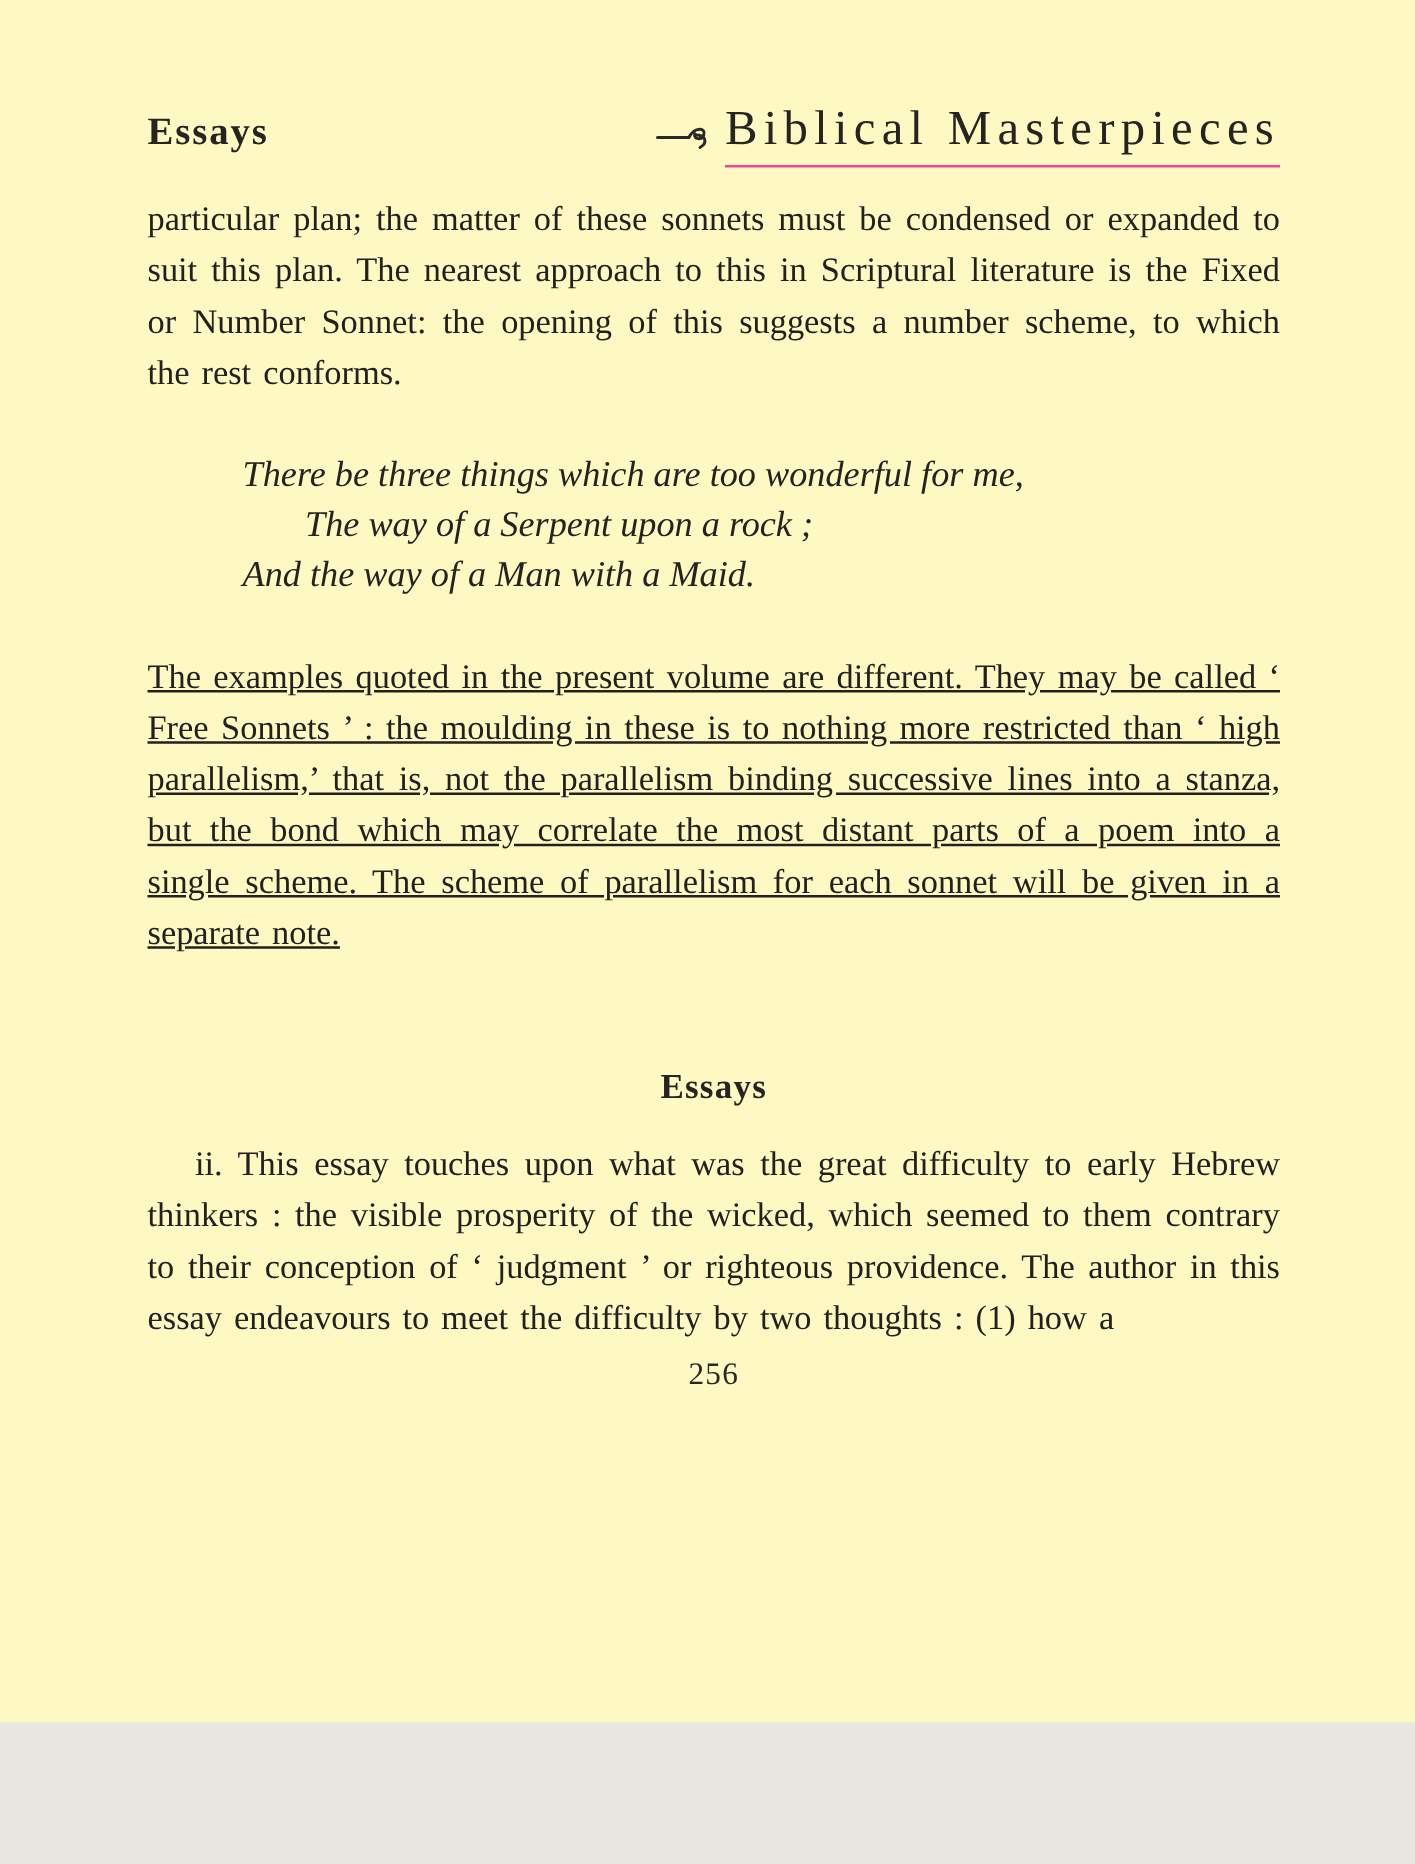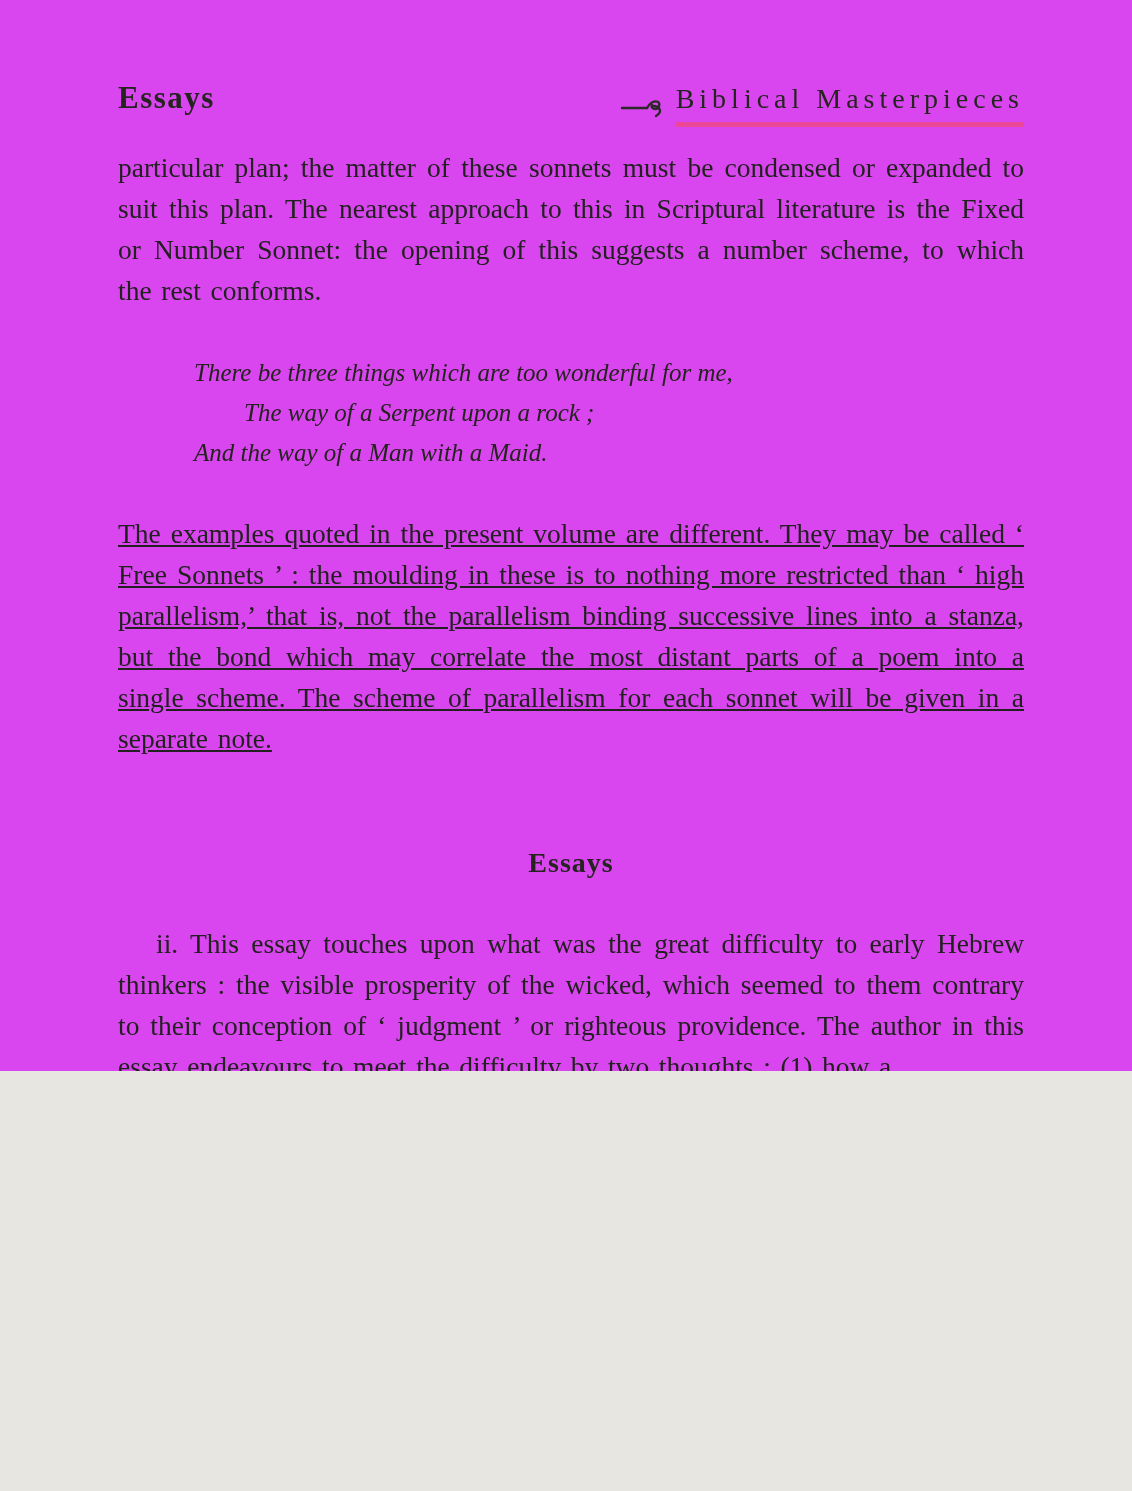--- a/index.html
+++ b/index.html
@@ -3,23 +3,23 @@
 <meta charset="utf-8">
 <style>
   html, body {
     margin: 0;
     padding: 0;
     background: #e8e6e1;
   }
   .page {
     position: relative;
     width: 1132px;
-    height: 1071px;
+    height: 1378px;
     margin: 0 auto;
-    background: #d946ef;
+    background: #fef9c3;
     box-sizing: border-box;
     padding: 0 108px 0 118px;
     overflow: hidden;
     font-family: "Liberation Serif", "DejaVu Serif", serif;
     color: #222120;
   }
   
   .running-header {
     display: flex;
     justify-content: space-between;
@@ -37,50 +37,50 @@
     align-items: baseline;
     gap: 10px;
   }
   .fleuron {
     width: 46px;
     height: 24px;
     align-self: center;
     margin-top: 6px;
   }
   .header-title {
-    font-size: 28px;
+    font-size: 39px;
     letter-spacing: 5px;
     color: #262421;
-    border-bottom: 5px solid #ec4899;
+    border-bottom: 2px solid #ec4899;
     padding-bottom: 7px;
   }
   
   .para {
     font-size: 27.5px;
     line-height: 41px;
     text-align: justify;
     word-spacing: 0.10em;
     margin: 0;
   }
   .para-first {
     margin-top: 20px;
   }
   .para-after-quote {
     margin-top: 40px;
     text-decoration: underline;
   }
   .para-indent {
     text-indent: 38px;
-    margin-top: 44px;
+    margin-top: 24px;
   }
   
   .quote-block {
     margin: 42px 0 0 76px;
     font-style: italic;
-    font-size: 25px;
+    font-size: 29px;
     line-height: 40px;
     color: #25231f;
   }
   .quote-line {
     display: block;
     white-space: nowrap;
   }
   .quote-line.indented {
     padding-left: 50px;
   }

